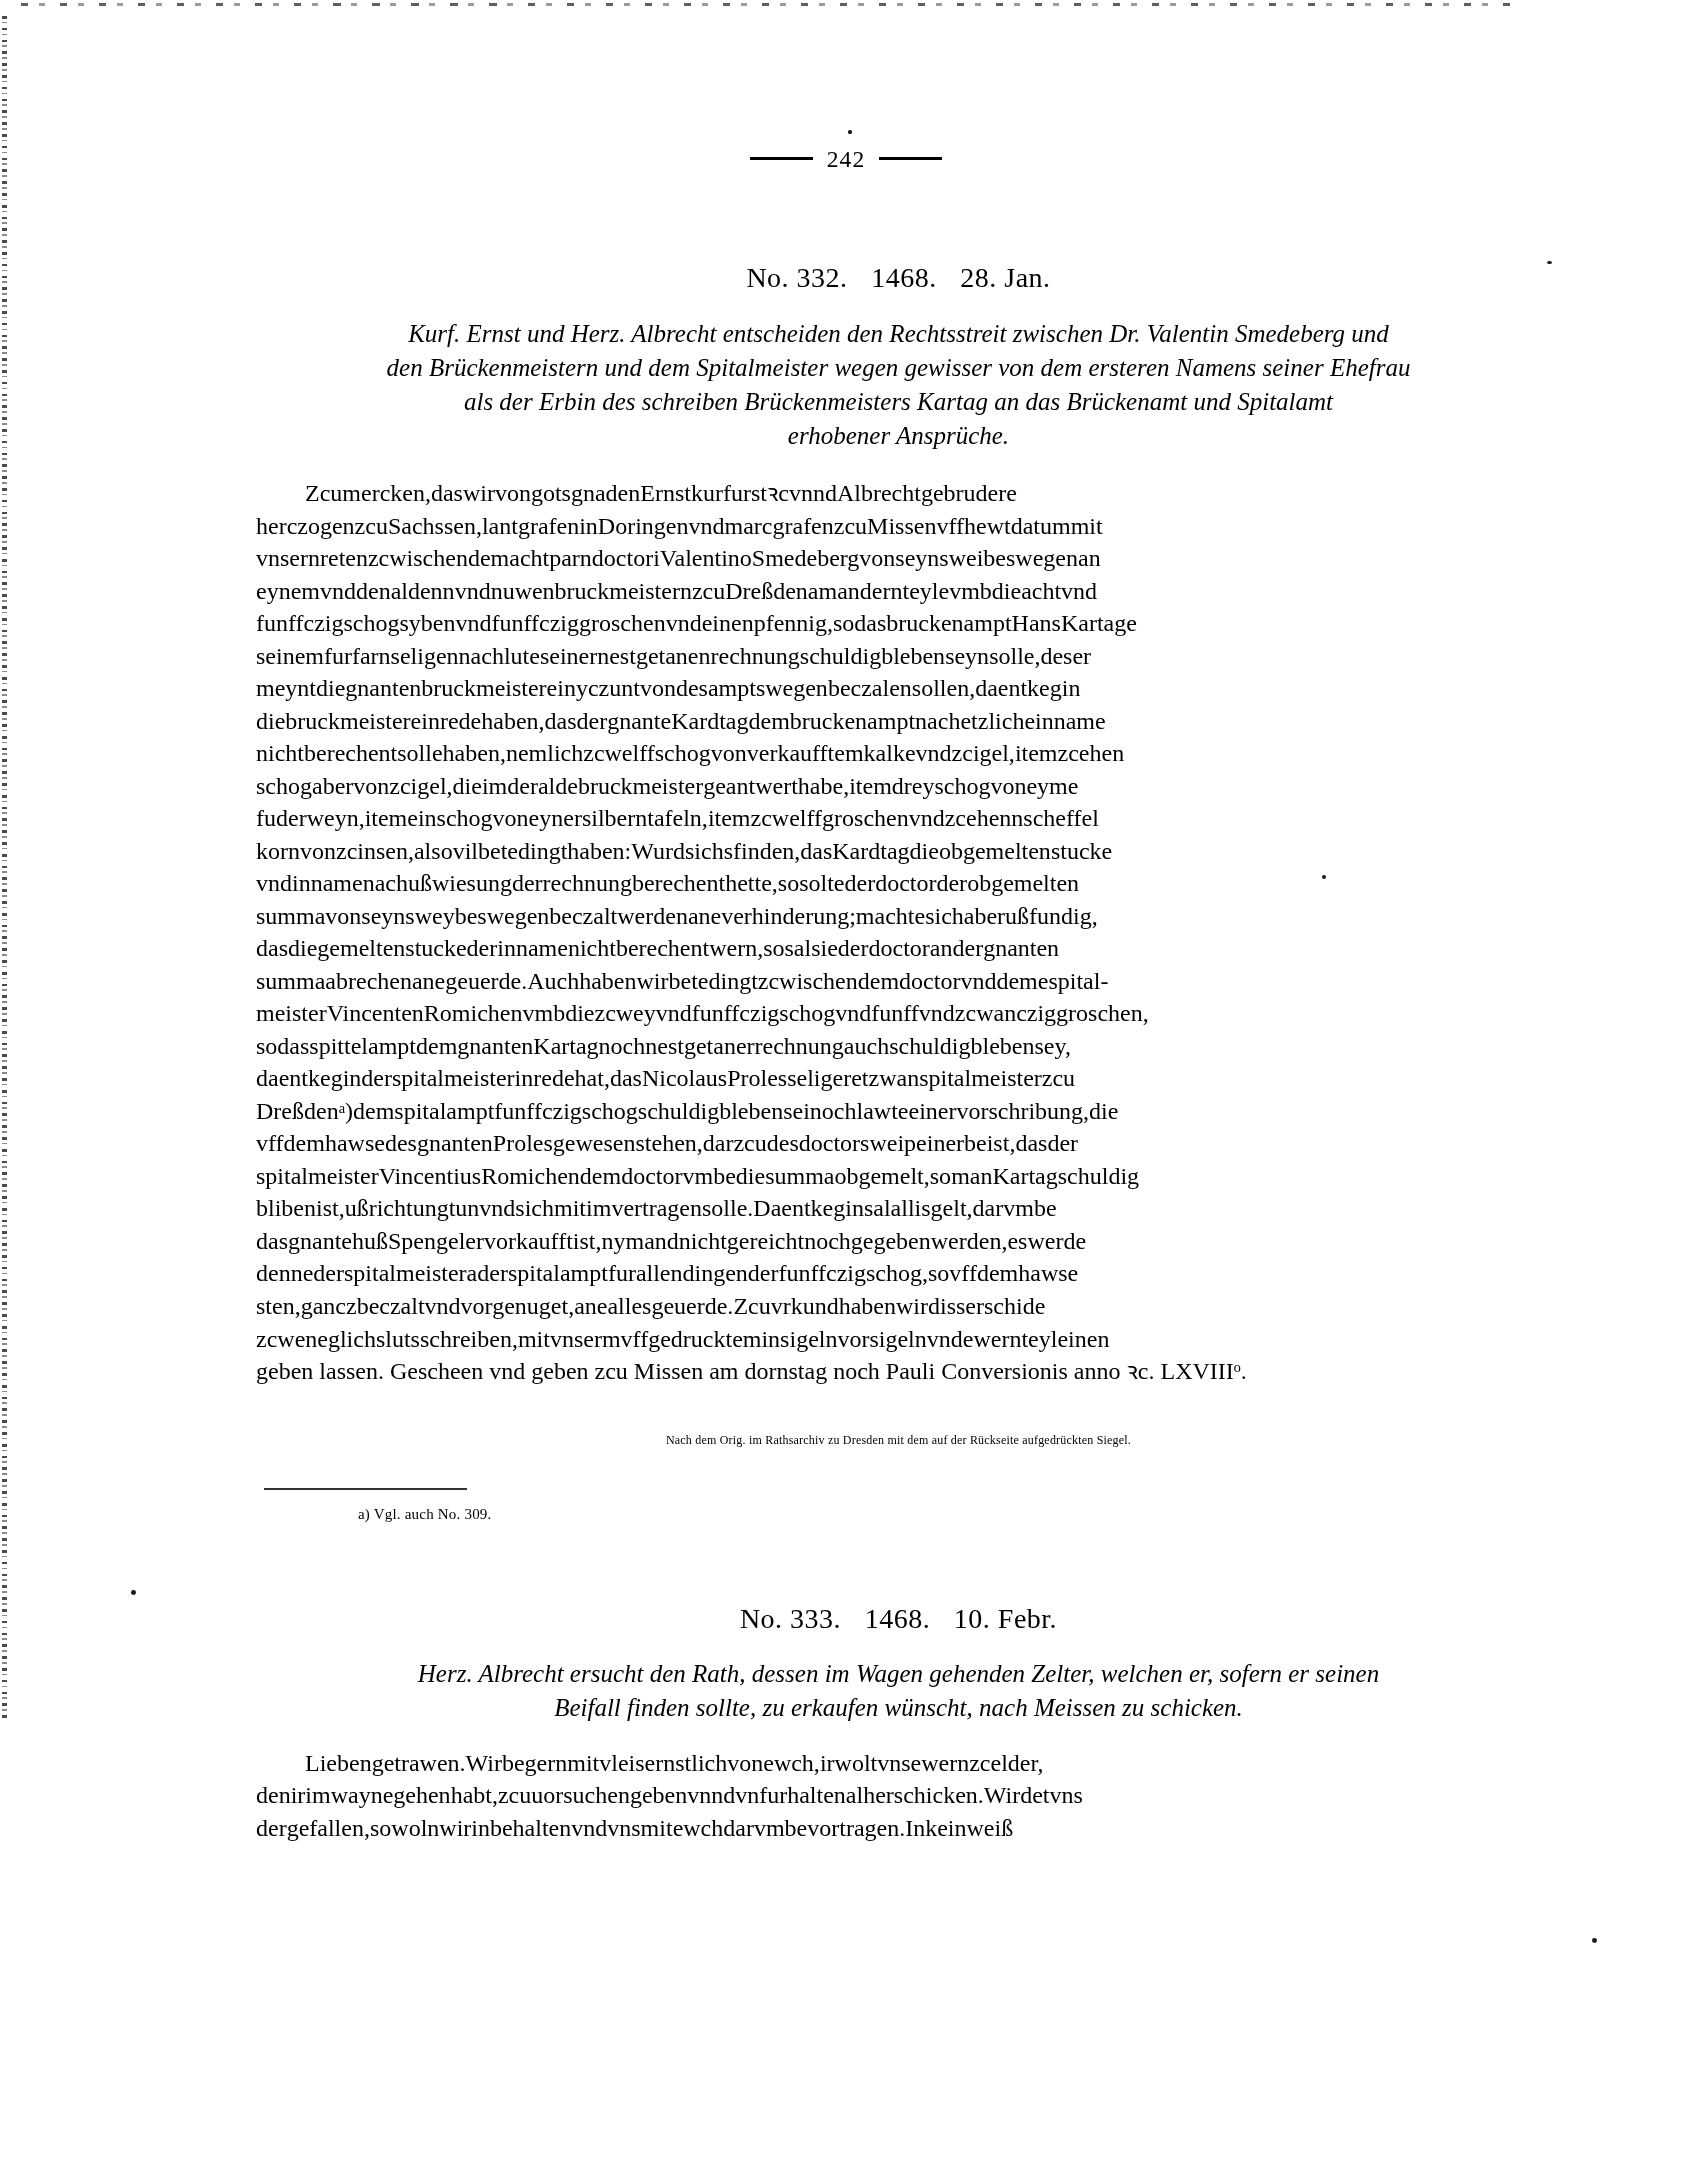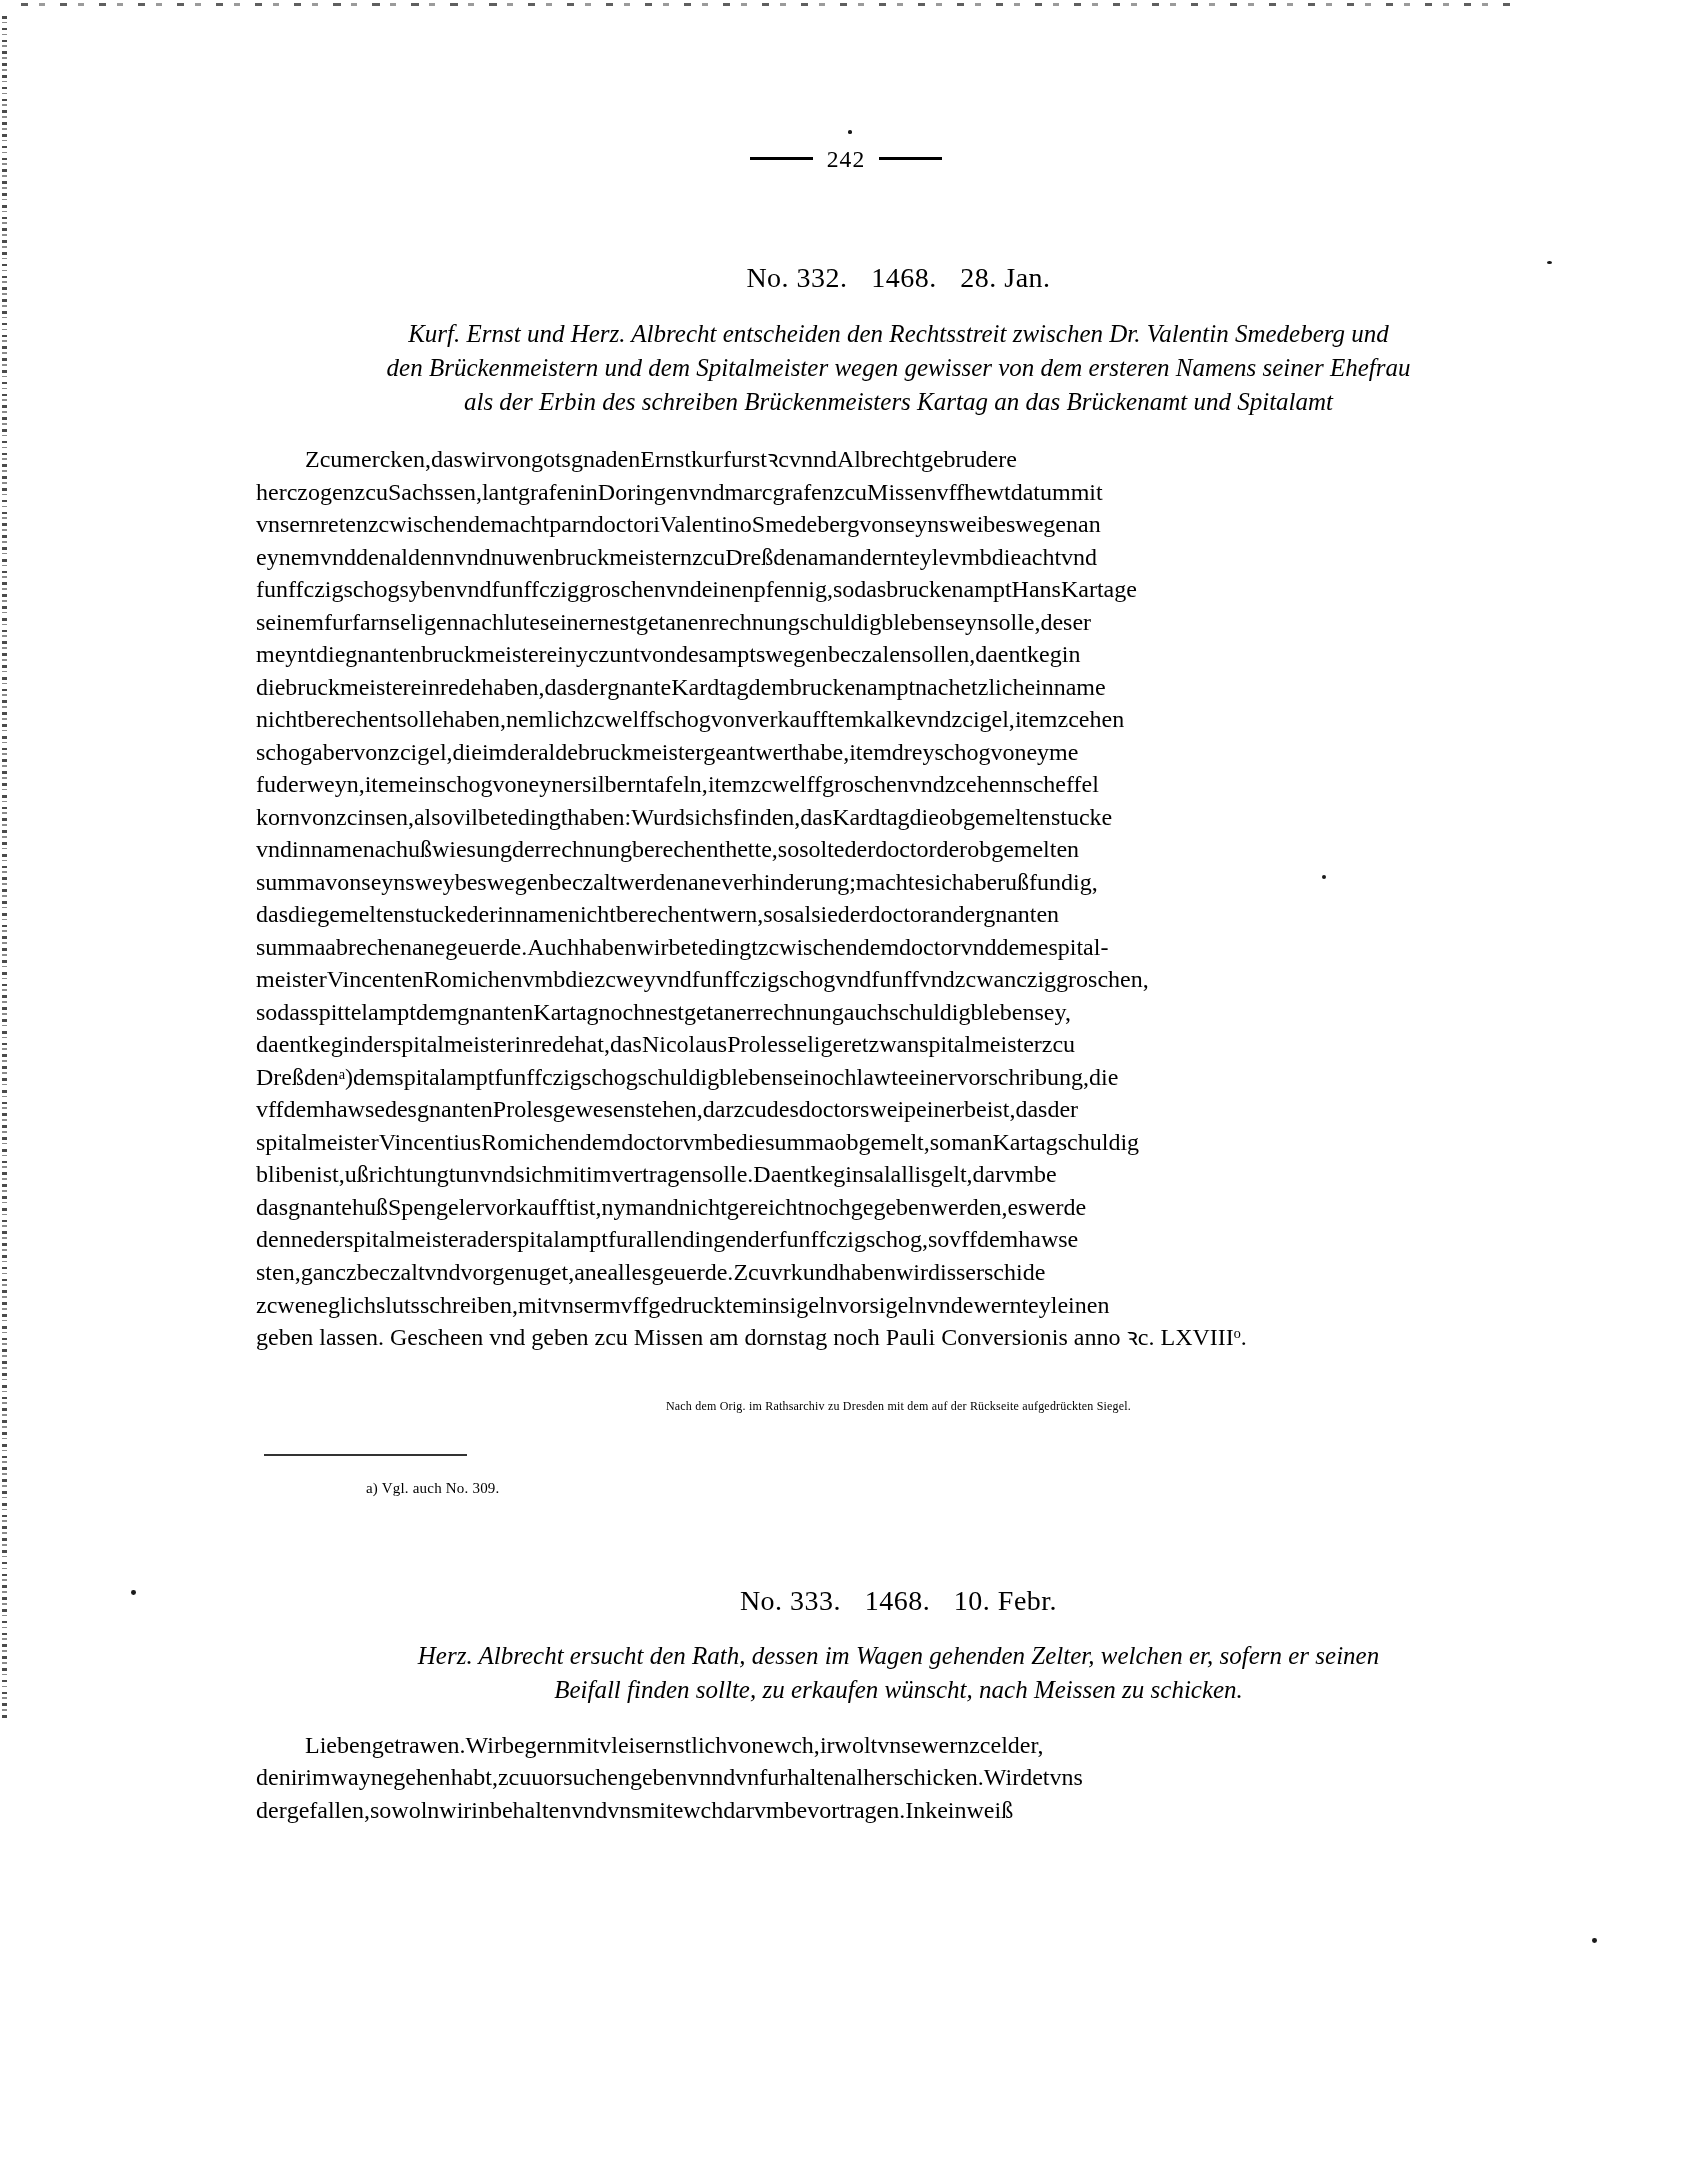--- a/index.html
+++ b/index.html
@@ -143,21 +143,21 @@
 
   .fn-rule {
     width: 203px;
     height: 1.6px;
     background: #000;
     margin: 0 0 0 7.5px;
     opacity: 0.8;
   }
   .footnote {
     font-size: 15px;
-    margin: 8px;
+    margin: 0;
     padding-left: 102px;
     letter-spacing: 0.2px;
   }
   .footnote sup { font-size: 1em; vertical-align: baseline; }
 </style>
 </head>
 <body>
 
 <div class="page">
 
@@ -181,20 +181,21 @@
     <div style="height:262px;"></div>
     <h2 class="doc-heading">
       <span class="seg">No. 332.</span><span class="seg">1468.</span><span class="seg">28. Jan.</span>
     </h2>
 
     <div style="height:22.5px;"></div>
     <p class="regest">
       <span class="ln">Kurf. Ernst und Herz. Albrecht entscheiden den Rechtsstreit zwischen Dr. Valentin Smedeberg und</span>
       <span class="ln">den Brückenmeistern und dem Spitalmeister wegen gewisser von dem ersteren Namens seiner Ehefrau</span>
       <span class="ln">als der Erbin des schreiben Brückenmeisters Kartag an das Brückenamt und Spitalamt</span>
+      <span class="ln">erhobener Ansprüche.</span>
     </p>
 
     <div style="height:24.6px;"></div>
     <div class="body-par">
       <span class="ln just">
           <span class="indent"></span>
           <span>Zcu</span>
           <span>mercken,</span>
           <span>das</span>
           <span>wir</span>

